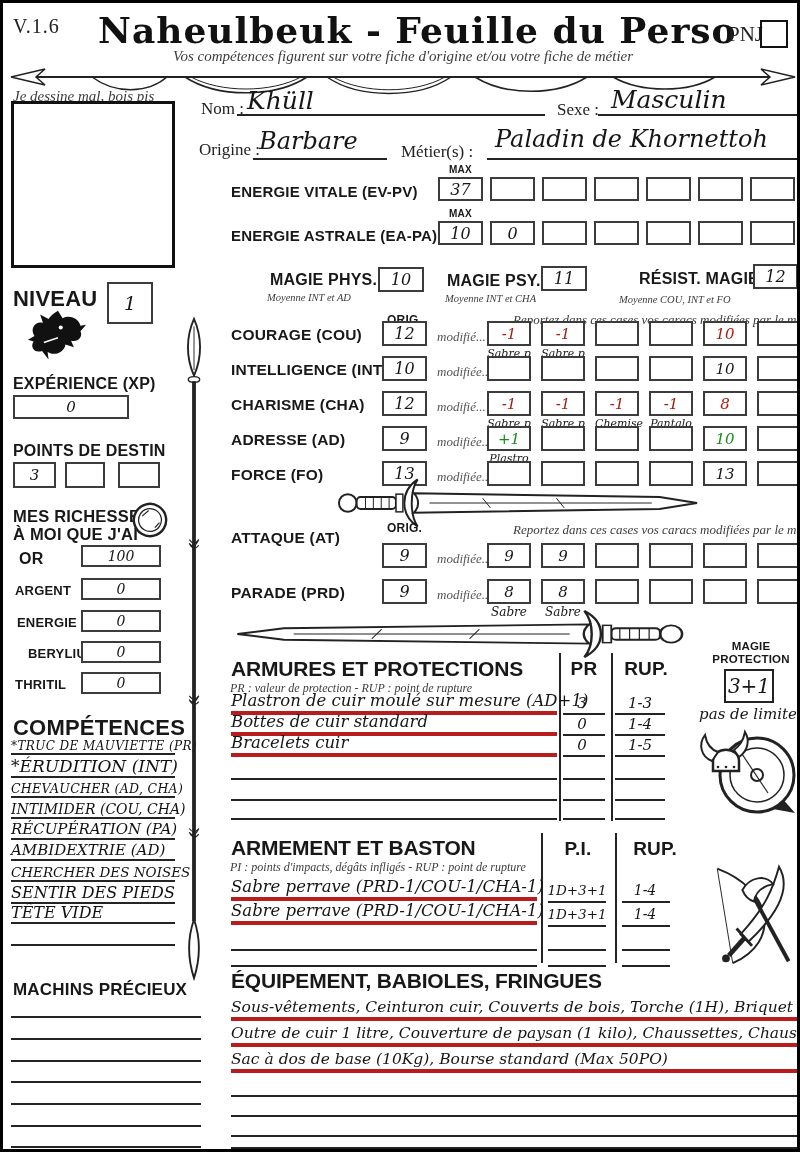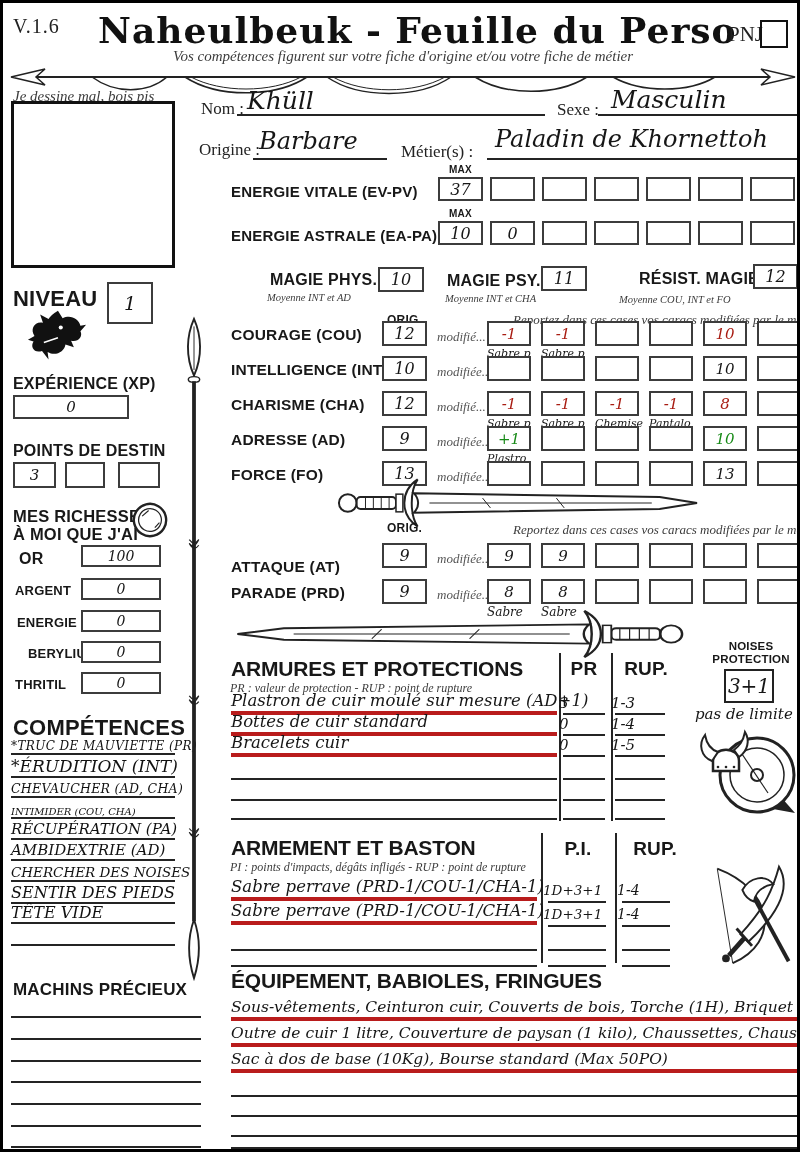--- a/index.html
+++ b/index.html
@@ -6,21 +6,21 @@
   .page{position:relative;width:800px;height:1152px;background:#fff;border:3px solid #000;box-sizing:border-box;overflow:hidden;font-family:"Liberation Sans",sans-serif;}
   .t{position:absolute;white-space:nowrap;}
   .pb{font-family:"Liberation Sans",sans-serif;font-weight:700;color:#181818;letter-spacing:.2px;}
   .hand{font-family:"DejaVu Serif",serif;font-style:italic;color:#161616;}
   .note{font-family:"Liberation Serif",serif;font-style:italic;color:#3c3c3c;}
   .ser{font-family:"Liberation Serif",serif;color:#222;}
   .title{font-family:"DejaVu Serif",serif;font-weight:700;color:#111;}
   .box{position:absolute;border:2px solid #3c3c3c;background:#fff;display:flex;align-items:center;justify-content:center;box-sizing:border-box;font-family:"DejaVu Serif",serif;font-style:italic;color:#161616;}
   .ul{position:absolute;border-bottom:2px solid #242424;}
   .vline{position:absolute;border-left:2px solid #242424;width:0;}
-  .cc{position:absolute;font-family:"DejaVu Serif",serif;font-style:italic;color:#161616;white-space:nowrap;}
+  .cc{position:absolute;text-align:center;font-family:"DejaVu Serif",serif;font-style:italic;color:#161616;white-space:nowrap;}
   .red{color:#a81c12;} .grn{color:#178a17;}
   .skl{position:absolute;left:8px;width:164px;height:22px;border-bottom:2px solid #242424;display:flex;align-items:flex-end;font-family:"DejaVu Serif",serif;font-style:italic;color:#111;white-space:nowrap;}
   .rowl{position:absolute;border-bottom:4px solid #b91c1c;display:flex;align-items:flex-end;font-family:"DejaVu Serif",serif;font-style:italic;color:#161616;white-space:nowrap;box-sizing:border-box;padding-bottom:1px;}
 </style>
 </head>
 <body>
 
 <div class="page">
 
   <div class="t ser" style="left:10px;top:12px;font-size:20px;letter-spacing:1px">V.1.6</div>
@@ -242,21 +242,21 @@
     <path d="M84,2 C66,14 66,38 84,50 C76,38 76,14 84,2 Z" fill="#fff" stroke="#222" stroke-width="2"></path>
     <path d="M80,16 L330,20 L368,26 L330,32 L80,36 C86,30 86,22 80,16 Z" fill="#fff" stroke="#222" stroke-width="2"></path>
     <line x1="96" y1="26" x2="322" y2="26" stroke="#222" stroke-width="1"></line>
     <line x1="150" y1="21" x2="158" y2="31" stroke="#222" stroke-width="1"></line>
     <line x1="225" y1="21" x2="233" y2="31" stroke="#222" stroke-width="1"></line>
   </svg>
 
   <div class="t pb" style="left:379px;top:518px;width:45px;text-align:center;font-size:12px">ORIG.</div>
   <div class="t note" style="left:510px;top:519px;font-size:13px">Reportez dans ces cases vos caracs modifiées par le matériel</div>
 
-  <div class="t pb" style="left:228px;top:555px;font-size:15.5px">ATTAQUE (AT)</div>
+  <div class="t pb" style="left:228px;top:526px;font-size:15.5px">ATTAQUE (AT)</div>
   <div class="box" style="left:379px;top:540px;width:45px;height:25px;font-size:16px">
       <span>9</span>
     </div>
   <div class="t note" style="left:434px;top:548px;font-size:13px;color:#555">modifiée...</div>
   <div class="box" style="left:484px;top:540px;width:44px;height:25px;font-size:15px">
       <span>9</span>
     </div>
   <div class="box" style="left:538px;top:540px;width:44px;height:25px;font-size:15px">
       <span>9</span>
     </div>
@@ -350,21 +350,21 @@
   <div class="ul" style="left:228px;top:753px;width:326px;height:22px"></div>
   <div class="ul" style="left:560px;top:753px;width:42px;height:22px"></div>
   <div class="ul" style="left:612px;top:753px;width:50px;height:22px"></div>
   <div class="ul" style="left:228px;top:774px;width:326px;height:22px"></div>
   <div class="ul" style="left:560px;top:774px;width:42px;height:22px"></div>
   <div class="ul" style="left:612px;top:774px;width:50px;height:22px"></div>
   <div class="ul" style="left:228px;top:793px;width:326px;height:22px"></div>
   <div class="ul" style="left:560px;top:793px;width:42px;height:22px"></div>
   <div class="ul" style="left:612px;top:793px;width:50px;height:22px"></div>
 
-  <div class="t pb" style="left:700px;top:637px;width:96px;text-align:center;font-size:11.5px">NOISES</div>
+  <div class="t pb" style="left:700px;top:637px;width:96px;text-align:center;font-size:11.5px">MAGIE</div>
   <div class="t pb" style="left:700px;top:650px;width:96px;text-align:center;font-size:11.5px">PROTECTION</div>
   <div class="box" style="left:721px;top:666px;width:50px;height:34px;font-size:20px;border-color:#222">
       <span>3+1</span>
     </div>
   <div class="cc" style="left:692px;top:702px;width:106px;font-size:15px">pas de limite</div>
   <svg class="t" style="left:692px;top:722px" width="106" height="94" viewBox="0 0 106 94">
     <path d="M86,72 L100,88 L78,84 Z" fill="#222"></path>
     <circle cx="62" cy="50" r="37" fill="#fff" stroke="#222" stroke-width="3"></circle>
     <circle cx="62" cy="50" r="27" fill="none" stroke="#222" stroke-width="1.5"></circle>
     <circle cx="62" cy="50" r="6" fill="none" stroke="#222" stroke-width="2"></circle>
@@ -494,21 +494,21 @@
   <div class="t pb" style="left:10px;top:712px;font-size:22px">COMPÉTENCES</div>
   <div class="skl" style="top:728px;font-size:12px;letter-spacing:.4px">
       <span>*TRUC DE MAUVIETTE (PR)</span>
     </div>
   <div class="skl" style="top:751px;font-size:17px">
       <span>*ÉRUDITION (INT)</span>
     </div>
   <div class="skl" style="top:771px;font-size:12.5px;letter-spacing:.3px">
       <span>CHEVAUCHER (AD, CHA)</span>
     </div>
-  <div class="skl" style="top:792px;font-size:10px">
+  <div class="skl" style="top:792px;font-size:14px">
       <span>INTIMIDER (COU, CHA)</span>
     </div>
   <div class="skl" style="top:813px;font-size:15px">
       <span>RÉCUPÉRATION (PA)</span>
     </div>
   <div class="skl" style="top:834px;font-size:15px">
       <span>AMBIDEXTRIE (AD)</span>
     </div>
   <div class="skl" style="top:855px;font-size:13.5px">
       <span>CHERCHER DES NOISES</span>

